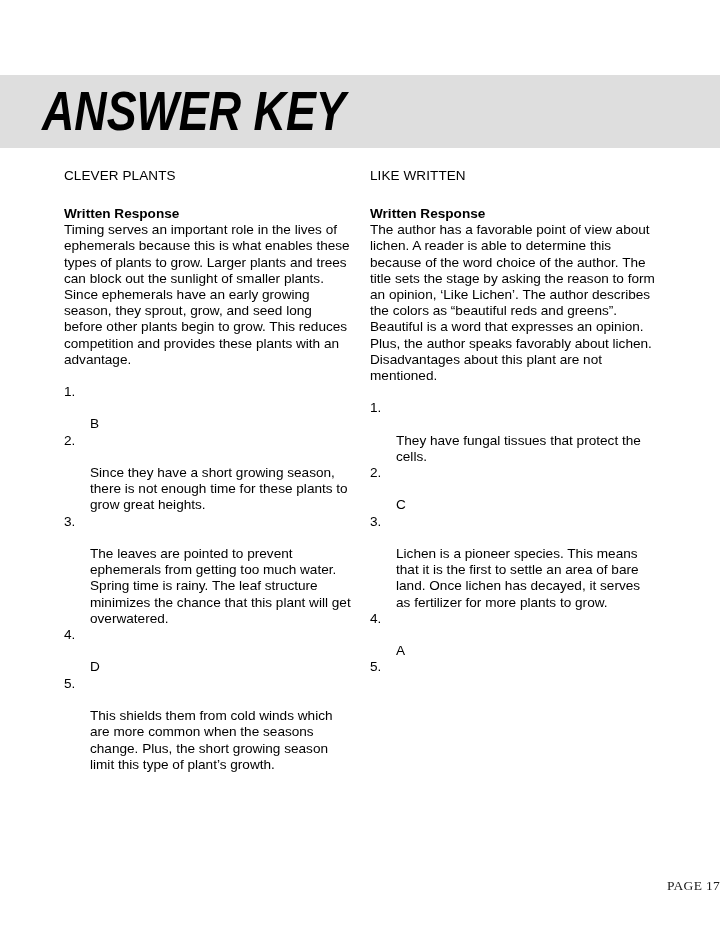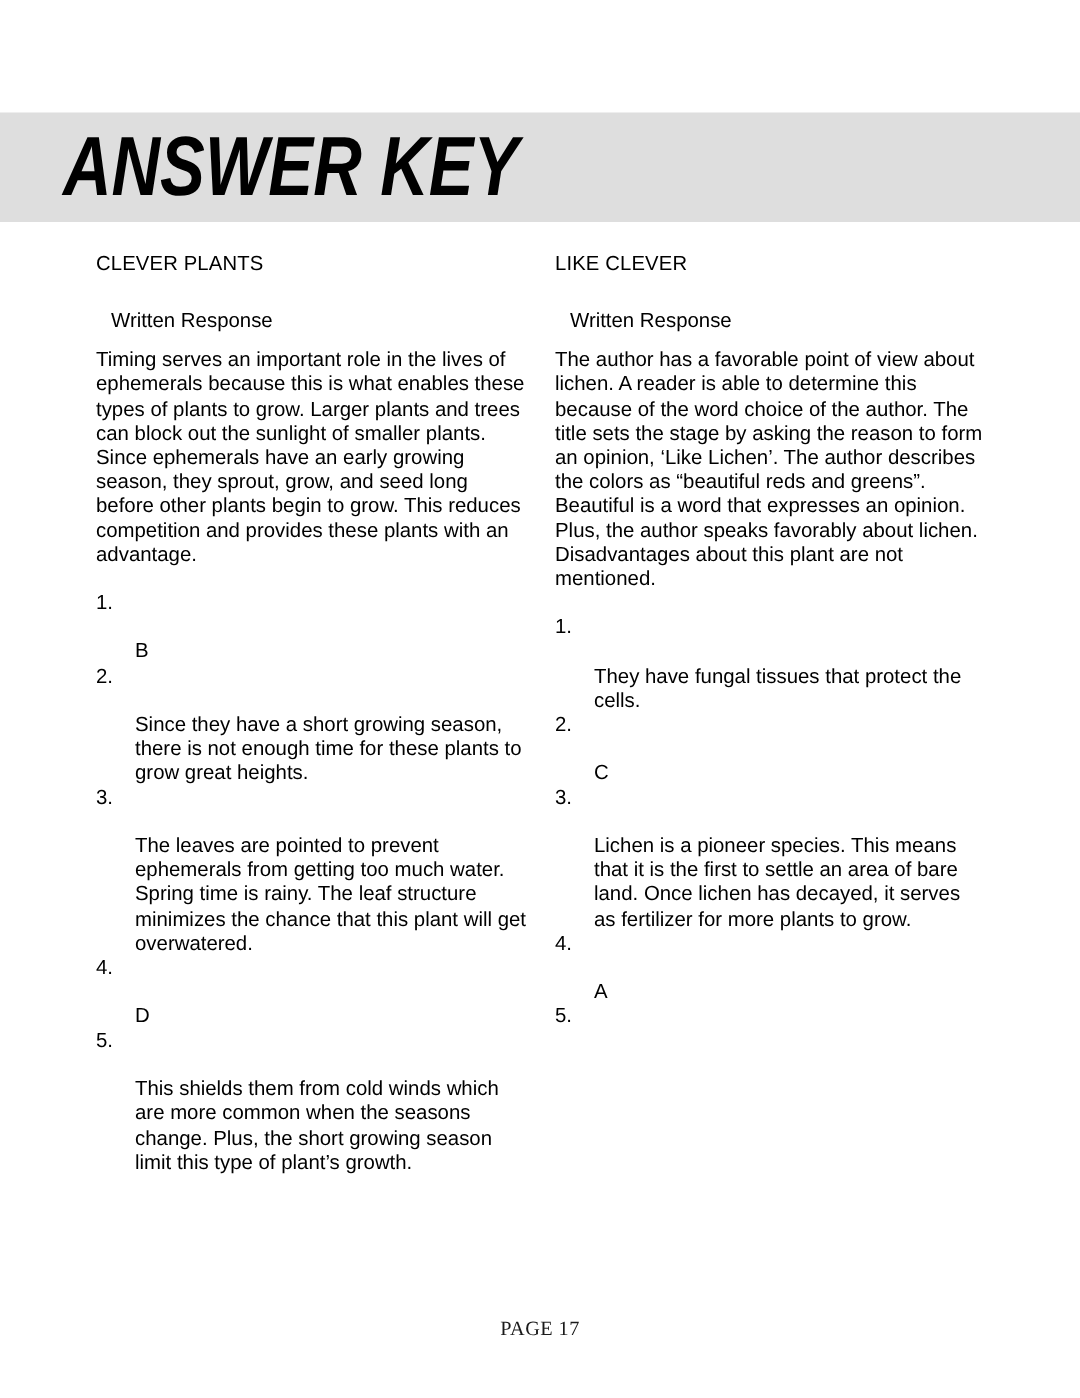--- a/index.html
+++ b/index.html
@@ -68,21 +68,22 @@
     font-size: 13.5px;
     font-weight: normal;
     line-height: 16px;
     margin: 0 0 22px 0;
     letter-spacing: 0.1px;
   }
 
   .subhead {
     font-size: 13.6px;
     line-height: 16.2px;
-    margin: 10px;
+    margin: 0;
+    font-weight: bold;
   }
 
   .para {
     font-size: 13.6px;
     line-height: 16.2px;
     margin: 0;
     white-space: pre-line;
   }
 
   .block-gap {
@@ -118,21 +119,21 @@
     font-size: 13.6px;
     line-height: 16.2px;
   }
 
   
   .footer {
     position: absolute;
     left: 0;
     top: 878px;
     width: 720px;
-    text-align: center;
+    text-align: right;
     font-family: "Liberation Serif", serif;
     font-size: 13.5px;
     line-height: 16px;
     color: #1a1a1a;
     letter-spacing: 0.3px;
   }
 </style>
 </head>
 <body>
 
@@ -171,21 +172,21 @@
           <span>D</span>
         </li>
         <li>
           <span class="num">5.</span>
           <span>This shields them from cold winds which are more common when the seasons change.  Plus, the short growing season limit this type of plant’s growth.</span>
         </li>
       </ol>
     </div>
 
     <div class="col col-right">
-      <div class="section-heading">LIKE CLEVER</div>
+      <div class="section-heading">LIKE WRITTEN</div>
 
       <div class="subhead">Written Response</div>
 
       <div class="para">The author has a favorable point of view about lichen.  A reader is able to determine this because of the word choice of the author.  The title sets the stage by asking the reason to form an opinion, ‘Like Lichen’. The author describes the colors as “beautiful reds and greens”.  Beautiful is a word that expresses an opinion.  Plus, the author speaks favorably about lichen. Disadvantages about this plant are not mentioned.</div>
 
       <div class="block-gap"></div>
 
 
       <ol class="answers">
         <li>

